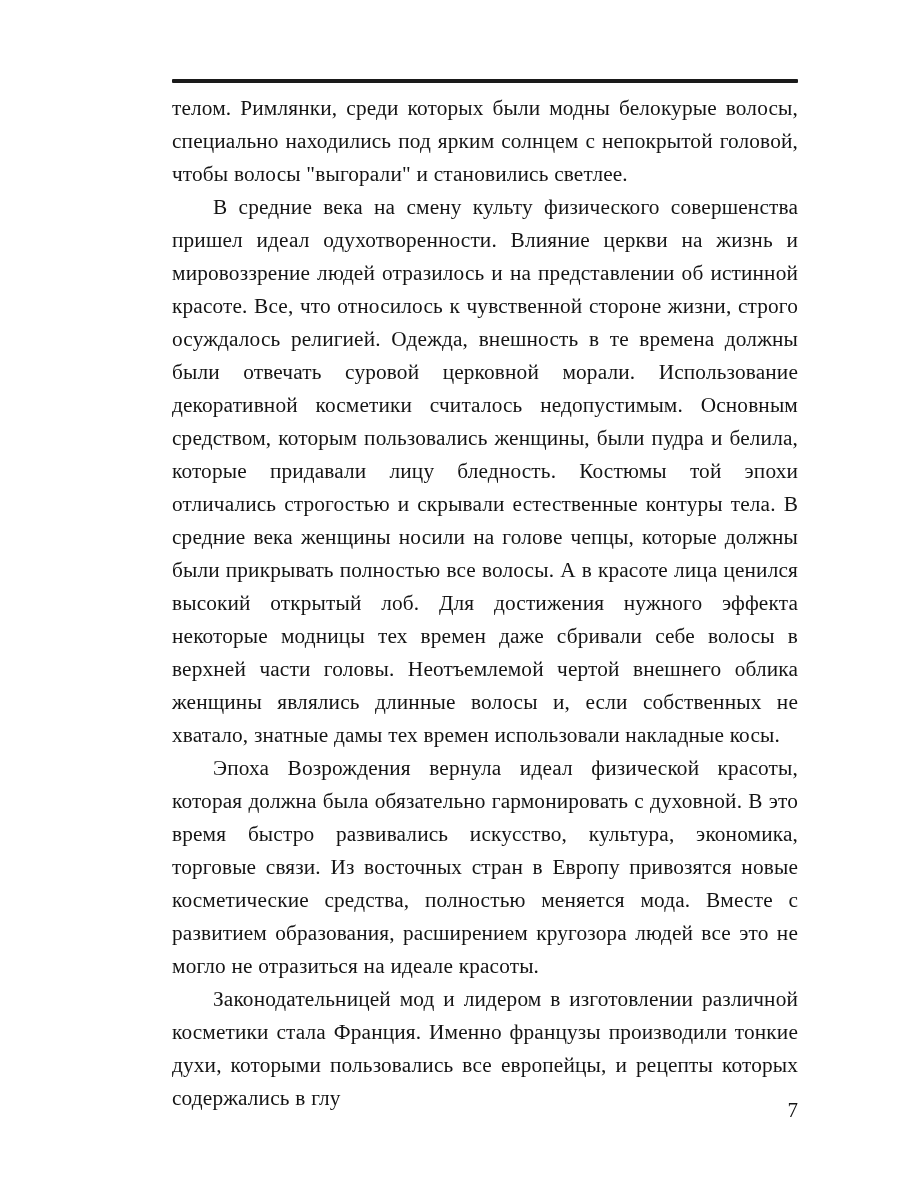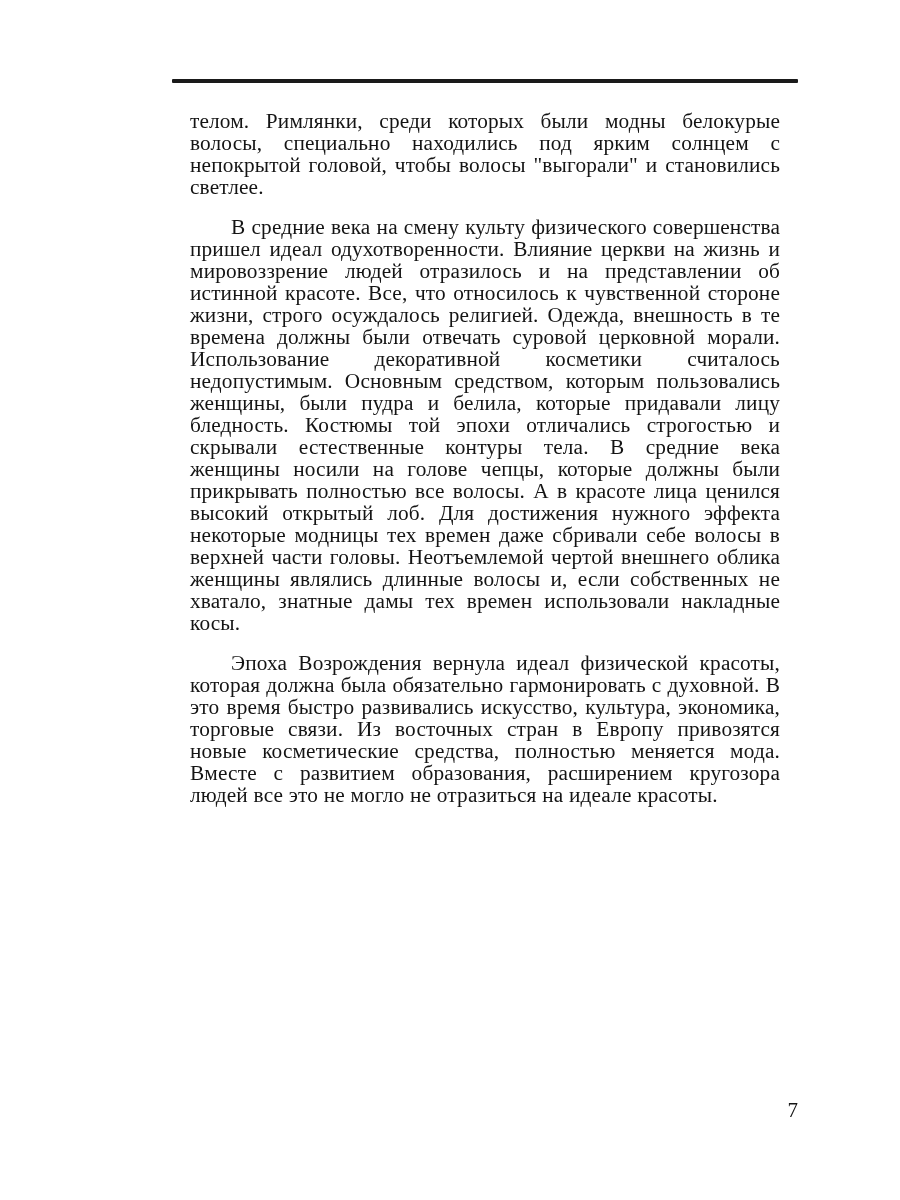--- a/index.html
+++ b/index.html
@@ -29,24 +29,24 @@
   }
 
   .text-block {
     position: absolute;
     left: 172px;
     top: 92px;
     width: 626px;
   }
 
   .para {
-    margin: 18px;
+    margin: 0;
     font-family: "Liberation Serif", "DejaVu Serif", serif;
     font-size: 21.3px;
-    line-height: 22px;
+    line-height: 33px;
     color: #141414;
     text-align: justify;
     text-align-last: left;
     text-justify: inter-word;
     letter-spacing: 0.15px;
     word-spacing: 0.2px;
     hyphens: none;
     -webkit-hyphens: none;
   }
 
@@ -73,18 +73,19 @@
   <div class="header-rule"></div>
 
   <div class="text-block">
 
     <p class="para">телом. Римлянки, среди которых были модны белоку­рые волосы, специально находились под ярким солнцем с непокрытой головой, чтобы волосы "выгорали" и ста­новились светлее.</p>
 
     <p class="para indent">В средние века на смену культу физического совер­шенства пришел идеал одухотворенности. Влияние церк­ви на жизнь и мировоззрение людей отразилось и на представлении об истинной красоте. Все, что относи­лось к чувственной стороне жизни, строго осуждалось религией. Одежда, внешность в те времена должны были отвечать суровой церковной морали. Использова­ние декоративной косметики считалось недопусти­мым. Основным средством, которым пользовались жен­щины, были пудра и белила, которые придавали лицу бледность. Костюмы той эпохи отличались строгостью и скрывали естественные контуры тела. В средние века женщины носили на голове чепцы, которые должны были прикрывать полностью все волосы. А в красоте лица ценился высокий открытый лоб. Для достижения нужного эффекта некоторые модницы тех времен даже сбривали себе волосы в верхней части головы. Неотъем­лемой чертой внешнего облика женщины являлись длинные волосы и, если собственных не хватало, знат­ные дамы тех времен использовали накладные косы.</p>
 
     <p class="para indent">Эпоха Возрождения вернула идеал физической кра­соты, которая должна была обязательно гармонировать с духовной. В это время быстро развивались искусство, культура, экономика, торговые связи. Из восточных стран в Европу привозятся новые косметические сред­ства, полностью меняется мода. Вместе с развитием об­разования, расширением кругозора людей все это не могло не отразиться на идеале красоты.</p>
 
+    <p class="para indent">Законодательницей мод и лидером в изготовлении различной косметики стала Франция. Именно францу­зы производили тонкие духи, которыми пользовались все европейцы, и рецепты которых содержались в глу­</p>
 
   </div>
 
   <div class="page-number">7</div>
 
 </div>
 
 </body></html>

